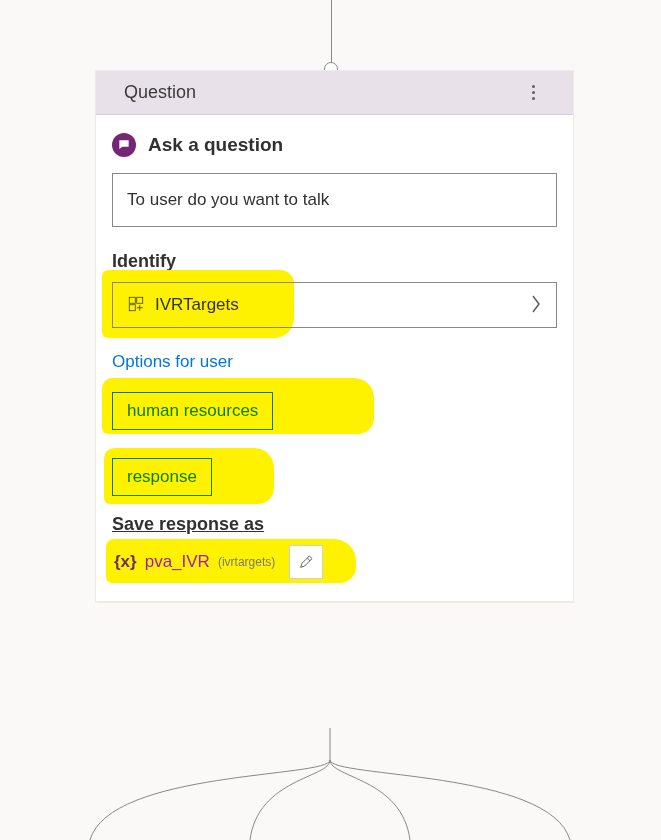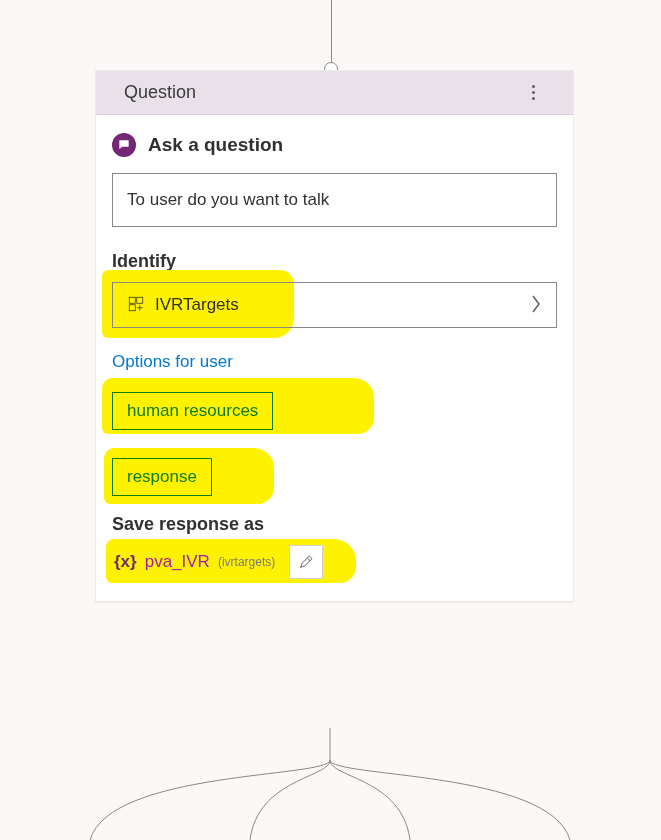--- a/index.html
+++ b/index.html
@@ -153,20 +153,21 @@
     font-size: 17px;
     background: transparent;
     cursor: pointer;
   }
   .save-label {
     font-size: 18px;
     font-weight: 600;
     color: #323130;
     margin-bottom: 10px;
     margin-top: 8px;
+    text-decoration: underline;
   }
   .var-row {
     display: flex;
     align-items: center;
     position: relative;
   }
   .var-hl {
     position: absolute;
     left: -6px; top: -6px;
     width: 250px; height: 44px;

